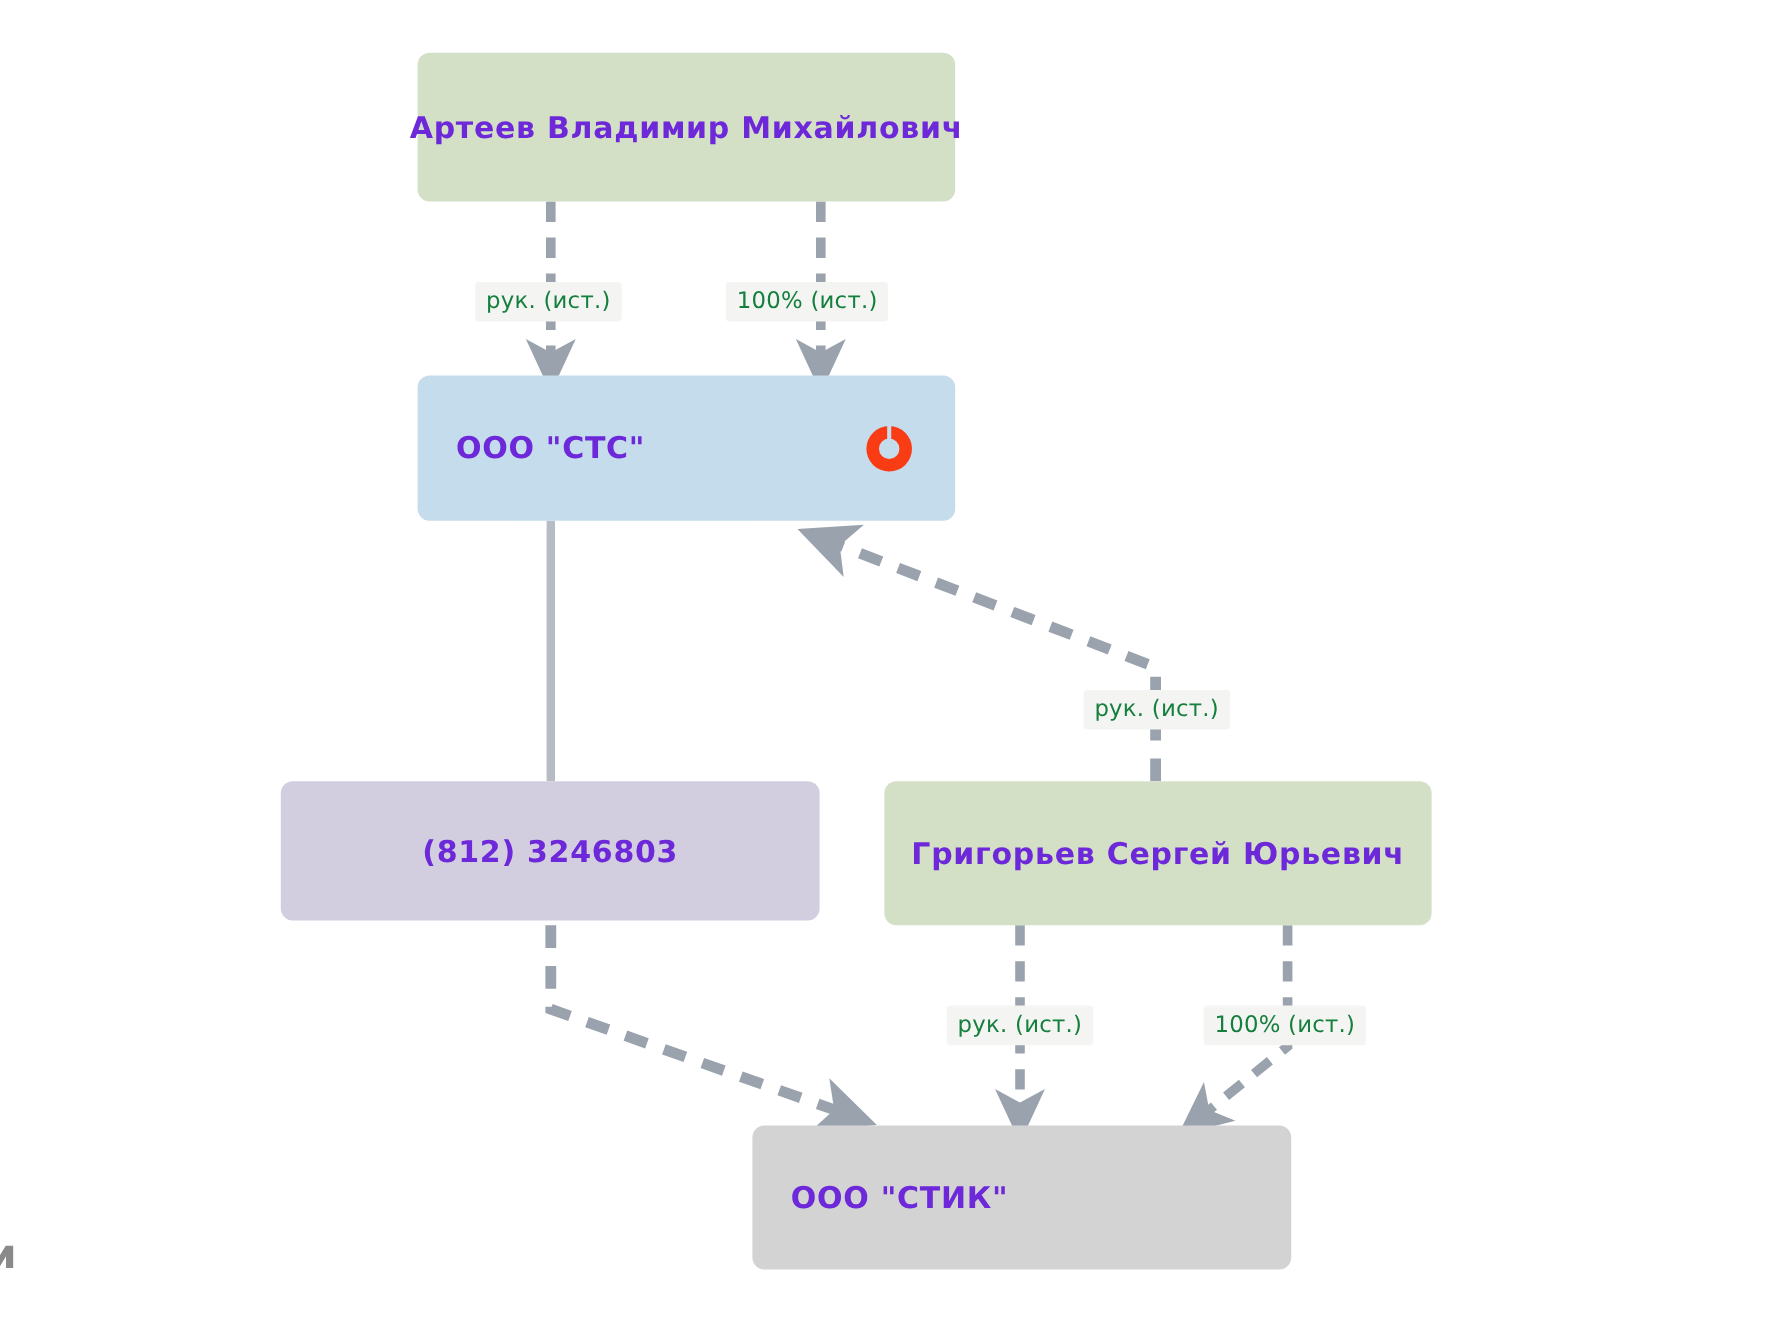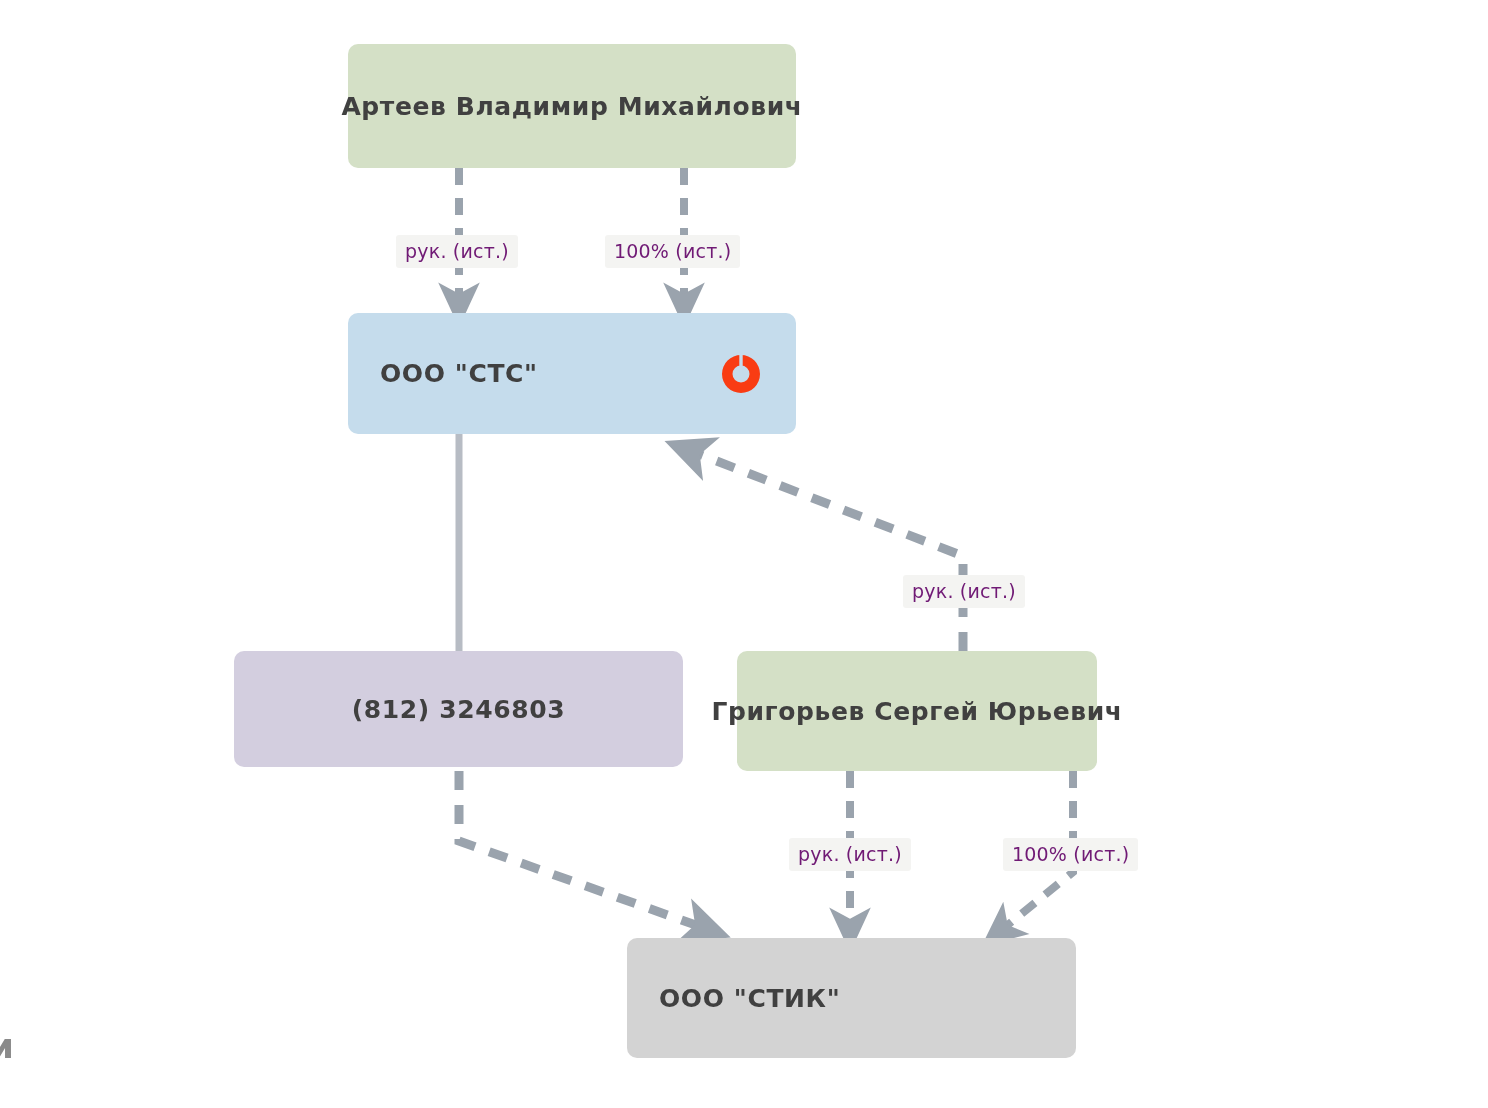--- a/index.html
+++ b/index.html
@@ -6,41 +6,41 @@
   body{width:1488px;height:1108px;position:relative;overflow:hidden;
        font-family:"DejaVu Sans","Liberation Sans",sans-serif;}
 
   #canvas{position:absolute;left:0;top:0;width:1488px;height:1108px;}
 
   svg.edge-layer{position:absolute;left:0;top:0;width:1488px;height:1108px;
                  pointer-events:none;}
 
   .node{position:absolute;border-radius:10px;box-sizing:border-box;
         display:flex;align-items:center;}
-  .node .node-label{font-size:25px;color:#404040;font-weight:700;
+  .node .node-label{font-size:25px;color:#6d28d9;font-weight:700;
         letter-spacing:0.6px;white-space:nowrap;}
 
   .node-person{background:#d4e0c6;}
   .node-company-blue{background:#c5dcec;}
   .node-phone{background:#d3cedf;}
   .node-company-gray{background:#d3d3d3;}
 
   .label-left{padding-left:32px;justify-content:flex-start;}
   .label-center{justify-content:center;}
 
   #node-arteev{left:348px;top:44px;width:448px;height:124px;}
   #node-sts{left:348px;top:313px;width:448px;height:121px;}
   #node-phone{left:234px;top:651px;width:449px;height:116px;}
-  #node-grigoriev{left:737px;top:651px;width:360px;height:120px;}
+  #node-grigoriev{left:737px;top:651px;width:456px;height:120px;}
   #node-stik{left:627px;top:938px;width:449px;height:120px;}
 
   .company-icon{position:absolute;right:34px;top:50%;
         transform:translateY(-50%);width:42px;height:42px;}
 
-  .edge-label{position:absolute;background:#f4f4f2;color:#701a75;
+  .edge-label{position:absolute;background:#f4f4f2;color:#15803d;
         font-size:19px;line-height:1;padding:7px 9px;border-radius:3px;
         white-space:nowrap;letter-spacing:0.2px;}
 
   #edge-label-0{left:396px;top:235px;}
   #edge-label-1{left:605px;top:235px;}
   #edge-label-2{left:903px;top:575px;}
   #edge-label-3{left:789px;top:838px;}
   #edge-label-4{left:1003px;top:838px;}
 
   #clipped-glyph{position:absolute;left:-10px;top:1026px;

